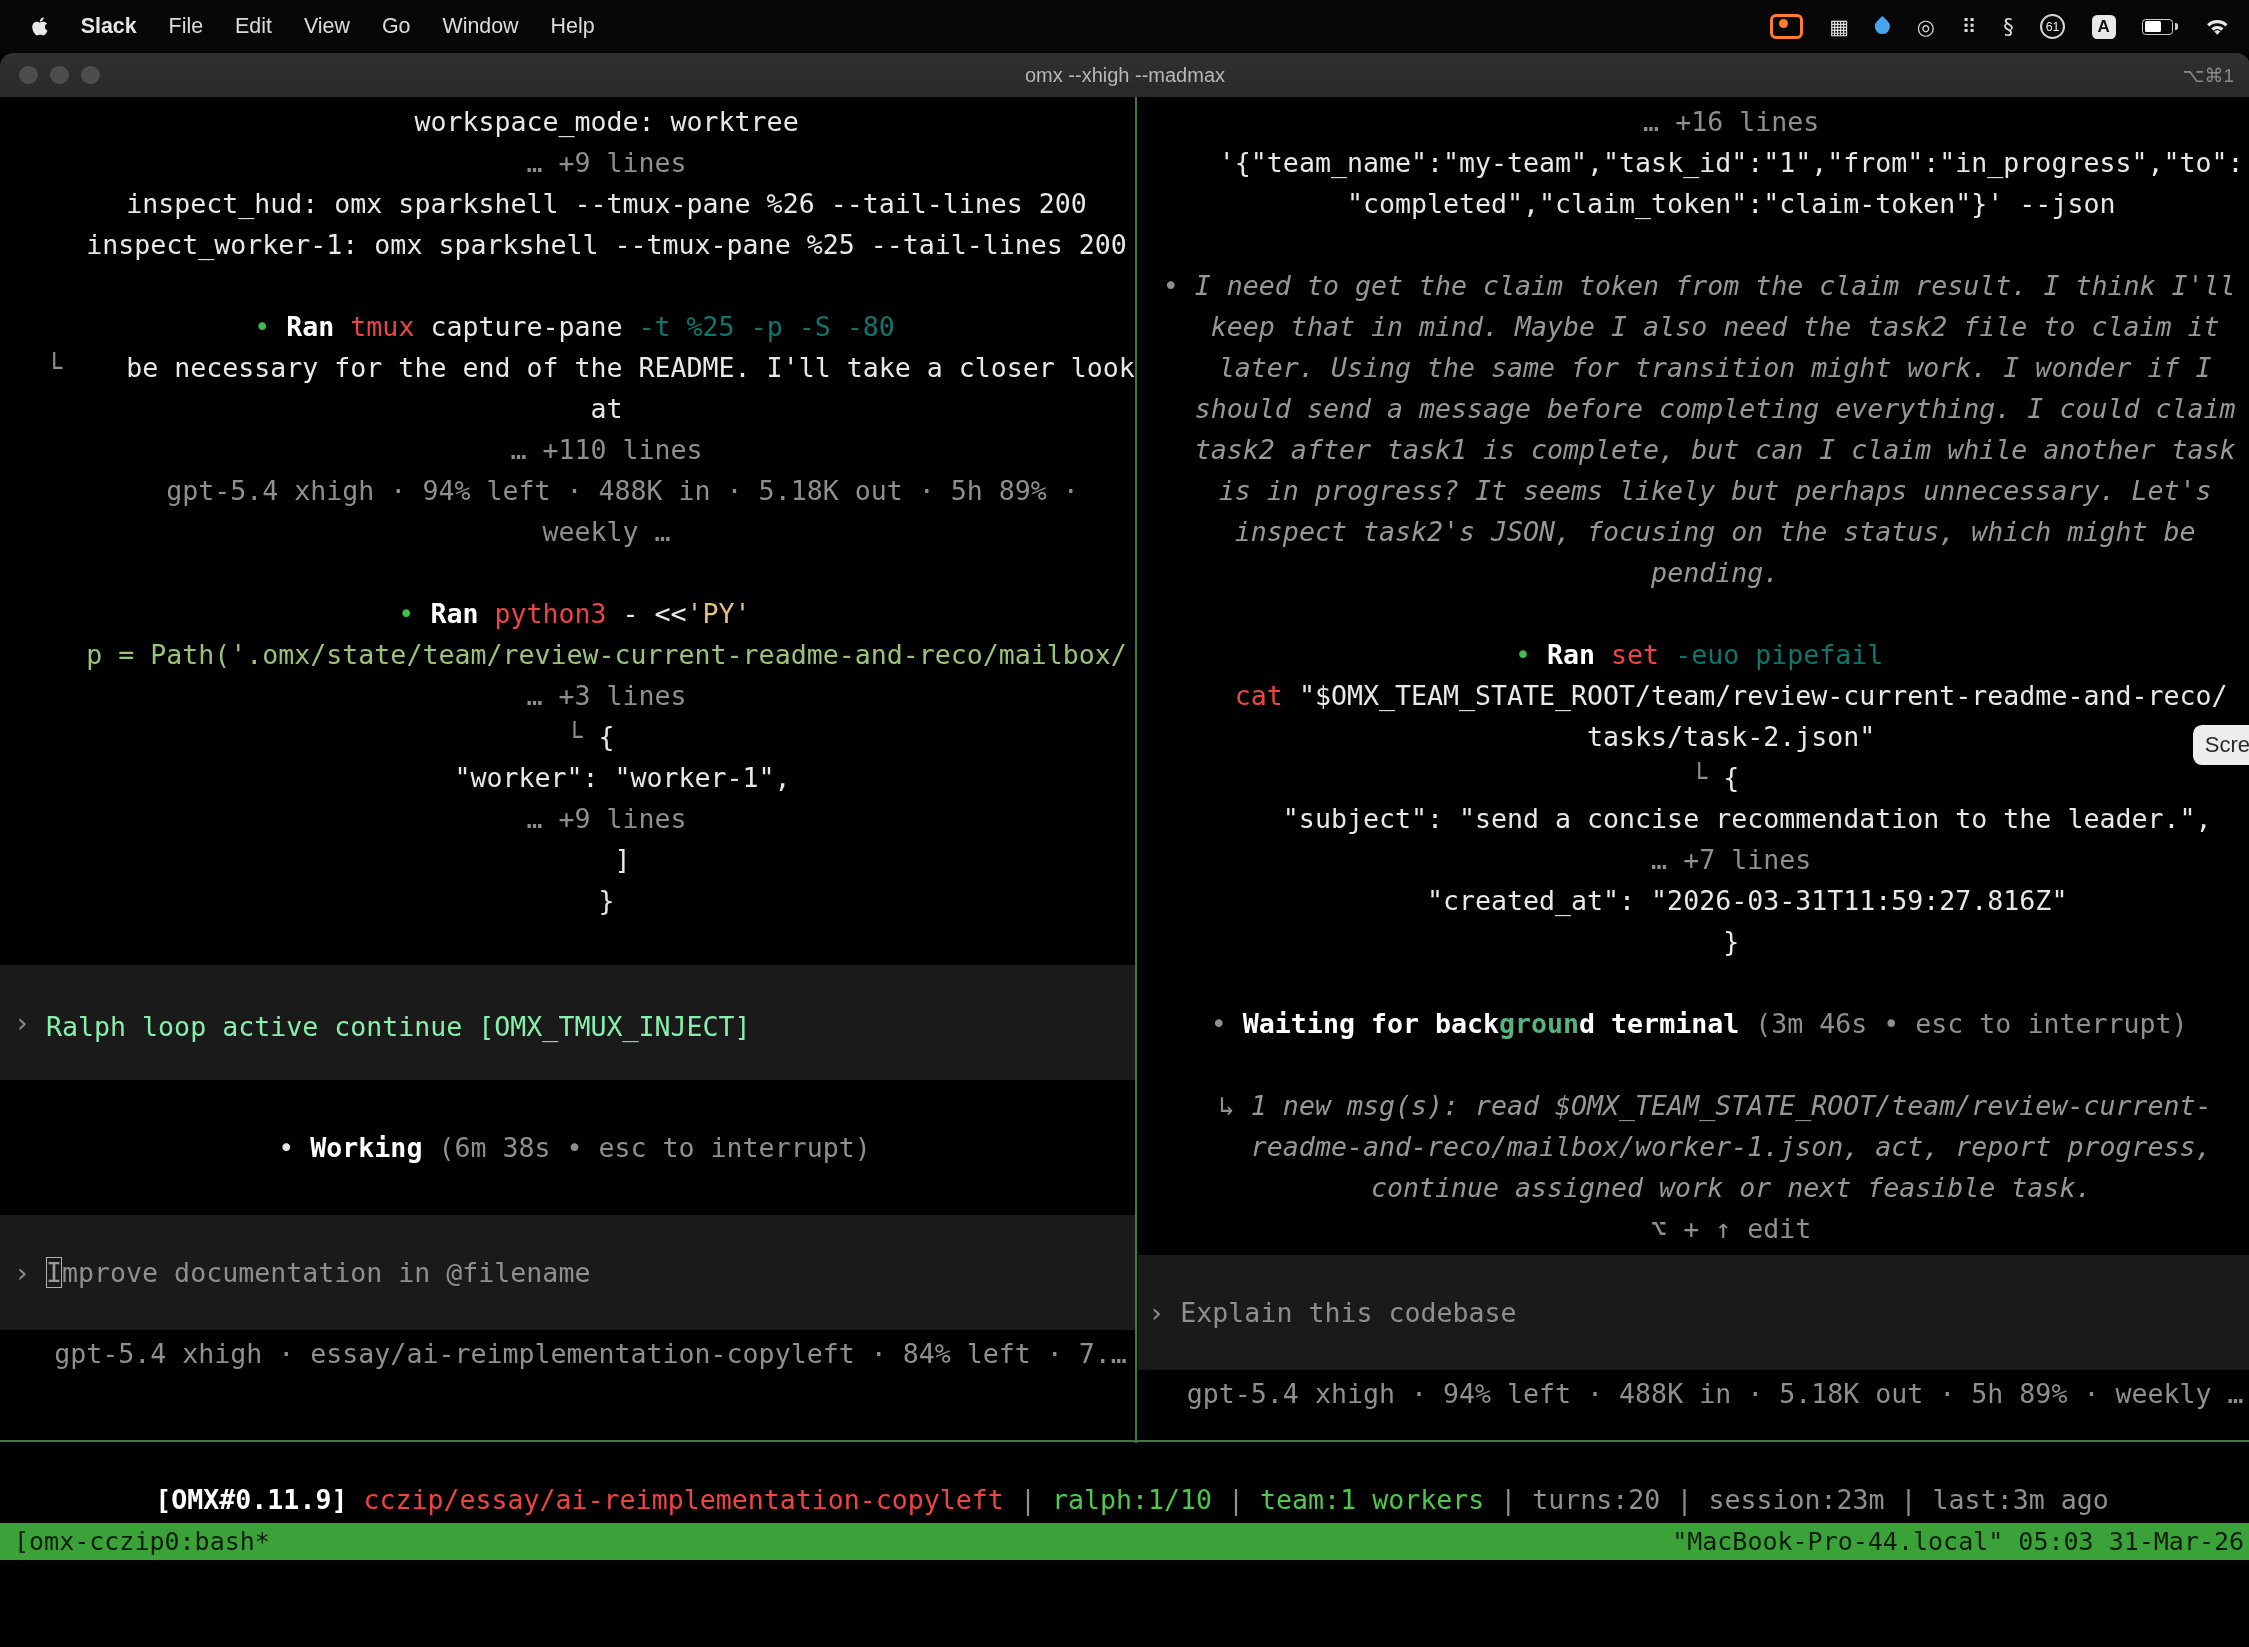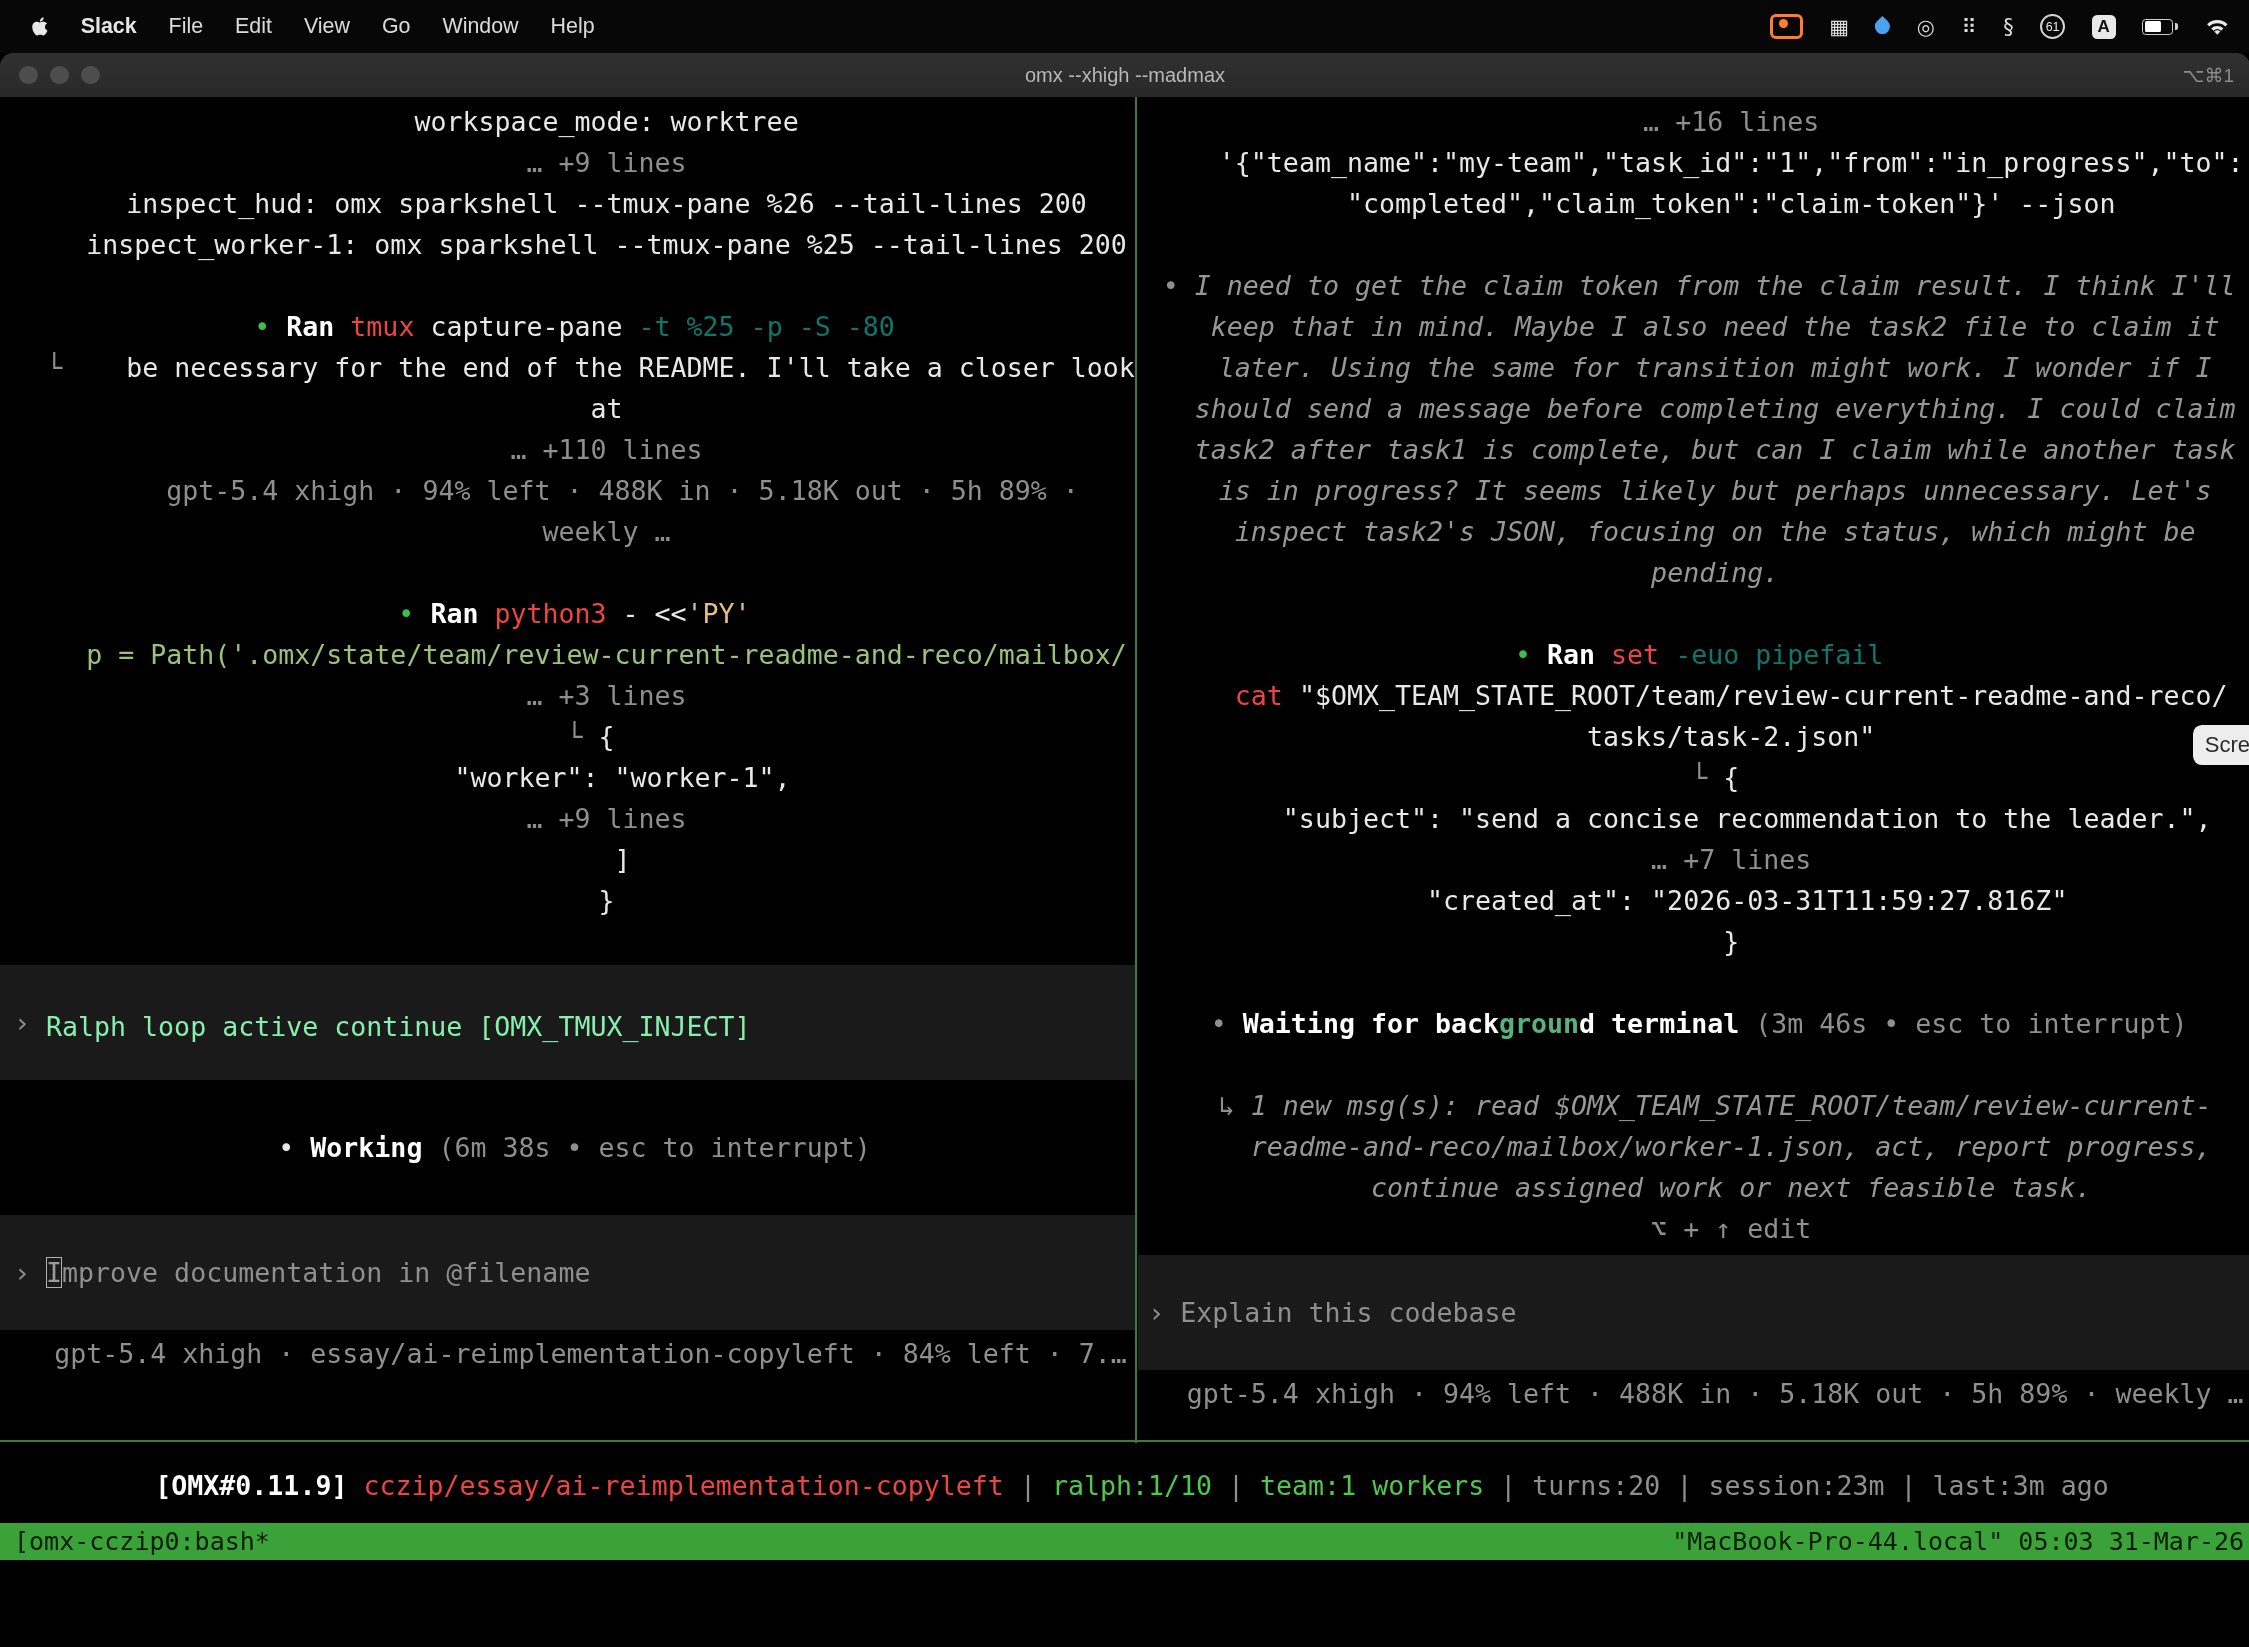--- a/index.html
+++ b/index.html
@@ -38,21 +38,21 @@
   .wtitle{position:absolute;left:0;right:0;text-align:center;}
   .wshortcut{margin-left:auto;padding-right:16px;color:#8b8b8b;z-index:2;font-size:19px;}
 
   
   #term{position:absolute;top:97px;left:0;width:2250px;height:1550px;background:#000;font-size:26.6px;}
   .pane{position:absolute;top:0;overflow:hidden;padding-top:4.4px;box-sizing:border-box;}
   #pane-left{left:0;width:1135px;height:1343px;--pad:14px;}
   #pane-right{left:1138px;width:1112px;height:1343px;--pad:10.3px;}
   #divider-v{position:absolute;left:1135px;top:0;width:2.2px;height:1346px;background:#3c7a3f;}
   #divider-h{position:absolute;left:0;top:1343px;width:2250px;height:2.2px;background:#3c7a3f;}
-  #pane-bottom{position:absolute;left:0;top:1346px;width:2250px;height:204px;padding-top:22px;
+  #pane-bottom{position:absolute;left:0;top:1346px;width:2250px;height:204px;padding-top:36px;
                box-sizing:border-box;--pad:14px;}
   .tline{height:41px;line-height:41px;white-space:pre;overflow:hidden;padding-left:var(--pad);text-align:center;}
   .band{height:115px;display:flex;align-items:center;white-space:pre;background:#1a1a1a;
         padding-left:var(--pad);overflow:hidden;}
   .gap{width:100%;}
 
   .c-fg{color:#e8e8e8;} .c-fg2{color:#86efac;margin-top:8px;}
   .c-dim{color:#8f8f8f;}
   .c-blu{color:#ef4444;}
   .c-red{color:#0f766e;}

